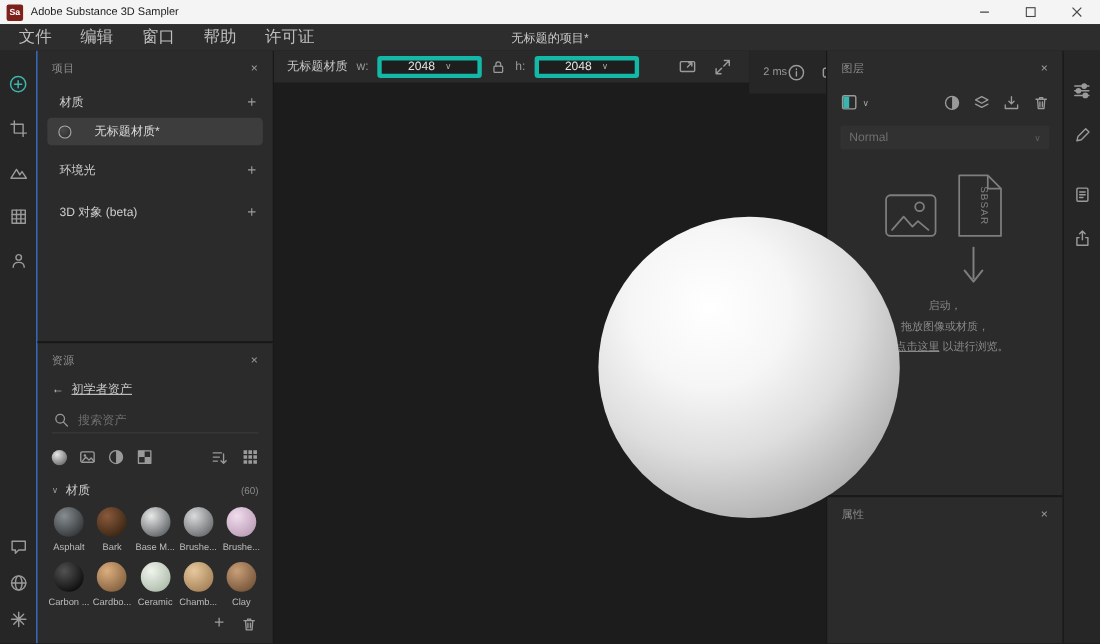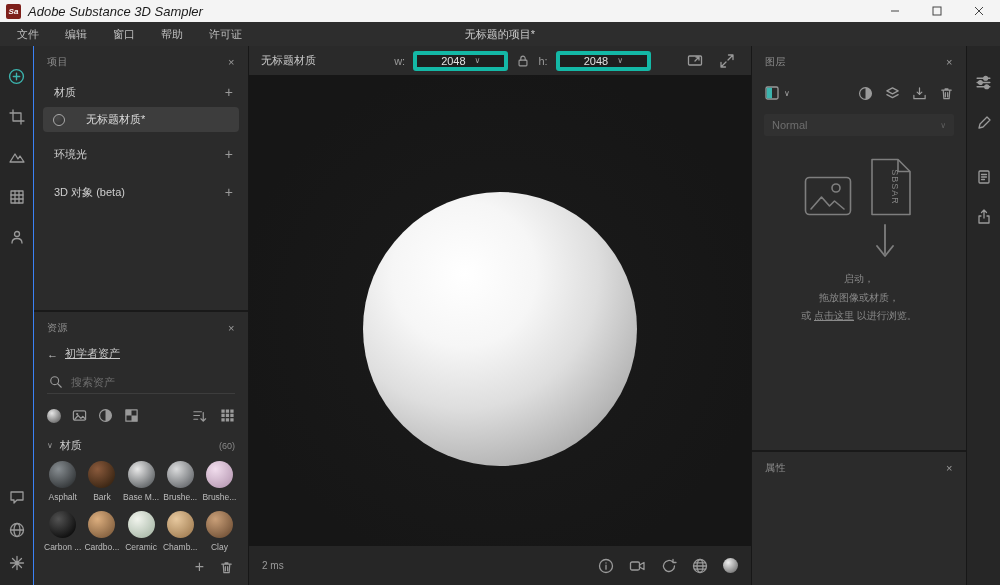--- a/index.html
+++ b/index.html
@@ -1,30 +1,30 @@
 <!DOCTYPE html>
 <html><head>
 <meta charset="utf-8">
 <style>
   *{margin:0;padding:0;box-sizing:border-box;font-family:"Liberation Sans","DejaVu Sans",sans-serif;}
   html,body{width:1000px;height:585px;overflow:hidden;background:#1c1c1c;}
   .app{width:1000px;height:585px;display:flex;flex-direction:column;}
 
   
-  .titlebar{height:22px;background:#f4f4f4;display:flex;align-items:center;padding-left:6px;gap:7px;flex:none;font-style:italic;}
+  .titlebar{height:22px;background:#f4f4f4;display:flex;align-items:center;padding-left:6px;gap:7px;flex:none;}
   .app-badge{width:15px;height:15px;background:#7d1f1a;color:#fff;font-size:8px;font-weight:bold;
     display:flex;align-items:center;justify-content:center;border-radius:2px;}
-  .titlebar-title{font-size:13px;color:#1b1b1b;}
+  .titlebar-title{font-size:10px;color:#1b1b1b;}
   .win-controls{margin-left:auto;display:flex;height:22px;}
   .win-btn{width:42px;display:flex;align-items:center;justify-content:center;color:#333;cursor:pointer;}
   .win-btn svg{stroke:#444;stroke-width:1;fill:none;}
 
   
   .menubar{height:24px;background:#2d2d2d;display:flex;align-items:center;position:relative;flex:none;padding-left:4px;}
-  .menu-item{font-size:11px;color:#bdbdbd;padding:0 13px;line-height:24px;cursor:pointer;}
+  .menu-item{font-size:15px;color:#bdbdbd;padding:0 13px;line-height:24px;cursor:pointer;}
   .doc-title{position:absolute;left:50%;transform:translateX(-50%);font-size:11px;color:#cccccc;}
 
   
   .main{flex:1;display:flex;min-height:0;}
   .strip{width:33px;background:#262626;display:flex;flex-direction:column;align-items:center;
     padding-top:22px;gap:24px;flex:none;}
   .strip.right{width:34px;border-left:1px solid #171717;padding-top:28px;gap:24px;}
   .strip .ic{display:block;}
   .strip-bottom{margin-top:auto;display:flex;flex-direction:column;align-items:center;gap:17px;padding-bottom:14px;}
 
@@ -66,21 +66,21 @@
     padding:6px 10px 0;}
   .thumb{display:flex;flex-direction:column;align-items:center;cursor:pointer;}
   .thumb-ball{width:27px;height:27px;border-radius:50%;}
   .thumb-name{margin-top:4px;font-size:8.5px;color:#bcbcbc;max-width:38px;overflow:hidden;
     white-space:nowrap;text-overflow:ellipsis;}
   .res-footer{margin-top:auto;display:flex;justify-content:flex-end;align-items:center;
     gap:15px;padding:6px 14px 10px;}
   .res-footer .plus-btn{font-size:16px;}
 
   
-  .viewport{flex:1;display:flex;flex-direction:column;min-width:0;}
+  .viewport{flex:1;display:flex;flex-direction:row;min-width:0;}
   .vp-header{height:29px;background:#2a2a2a;display:flex;align-items:center;padding:0 12px;flex:none;gap:8px;}
   .vp-title{font-size:11px;color:#c9c9c9;}
   .dim-cluster{margin-left:auto;display:flex;align-items:center;gap:8px;}
   .dim-label{font-size:11px;color:#9a9a9a;}
   .dropdown{display:inline-flex;align-items:center;gap:9px;background:#1e1e1e;border:4px solid #14b8a6;
     border-radius:3px;height:20px;padding:0 24px;color:#e2e2e2;font-size:11px;cursor:pointer;}
   .dd-chev{color:#a5a5a5;font-size:8px;}
   .vp-actions{display:flex;align-items:center;gap:16px;margin-left:28px;margin-right:4px;}
   .vp-canvas{flex:1;background:radial-gradient(ellipse at 50% 52%, #1b1b1b 0%, #161616 75%);position:relative;cursor:grab;}
   .sphere{position:absolute;left:50%;top:calc(50% + 18px);transform:translate(-50%,-50%);

